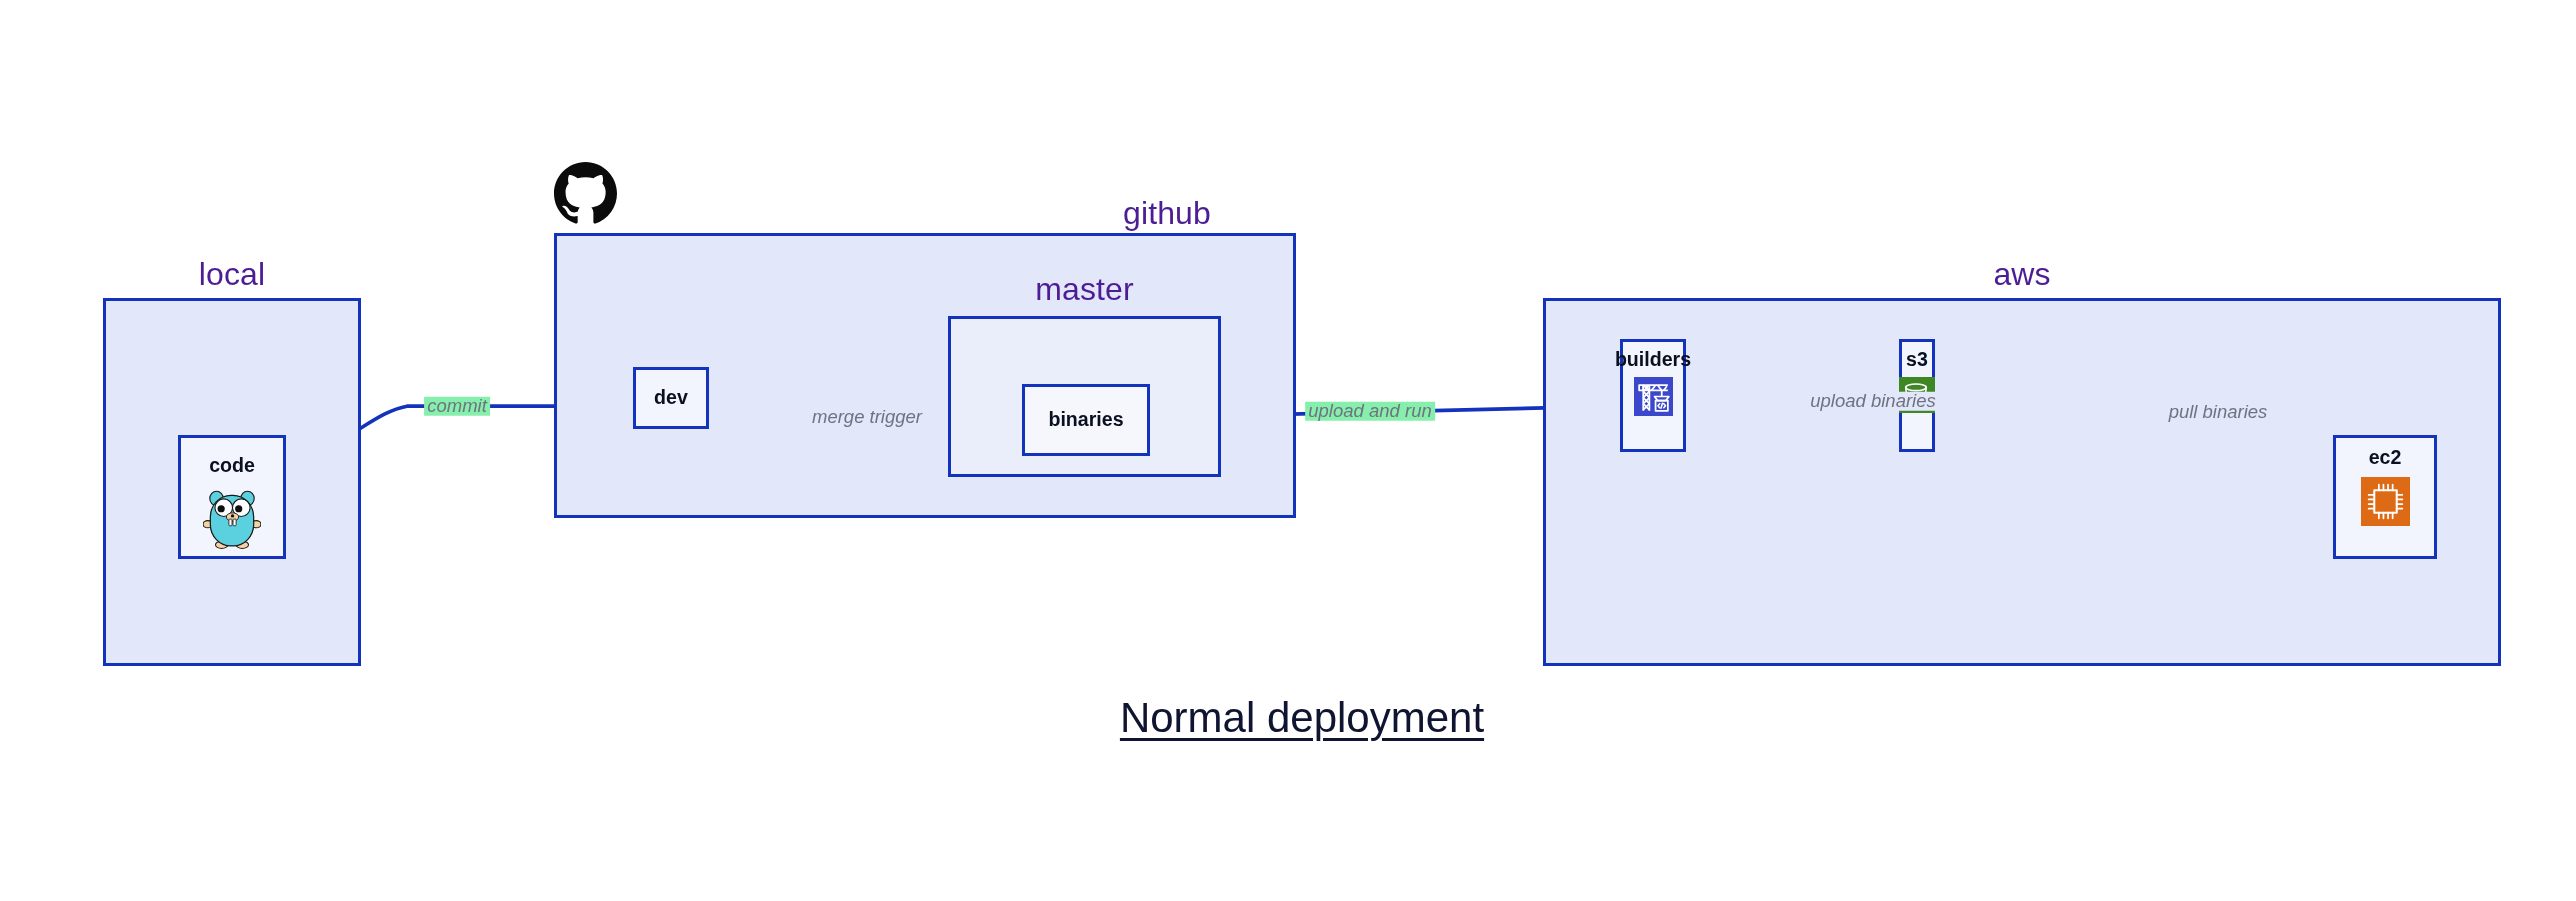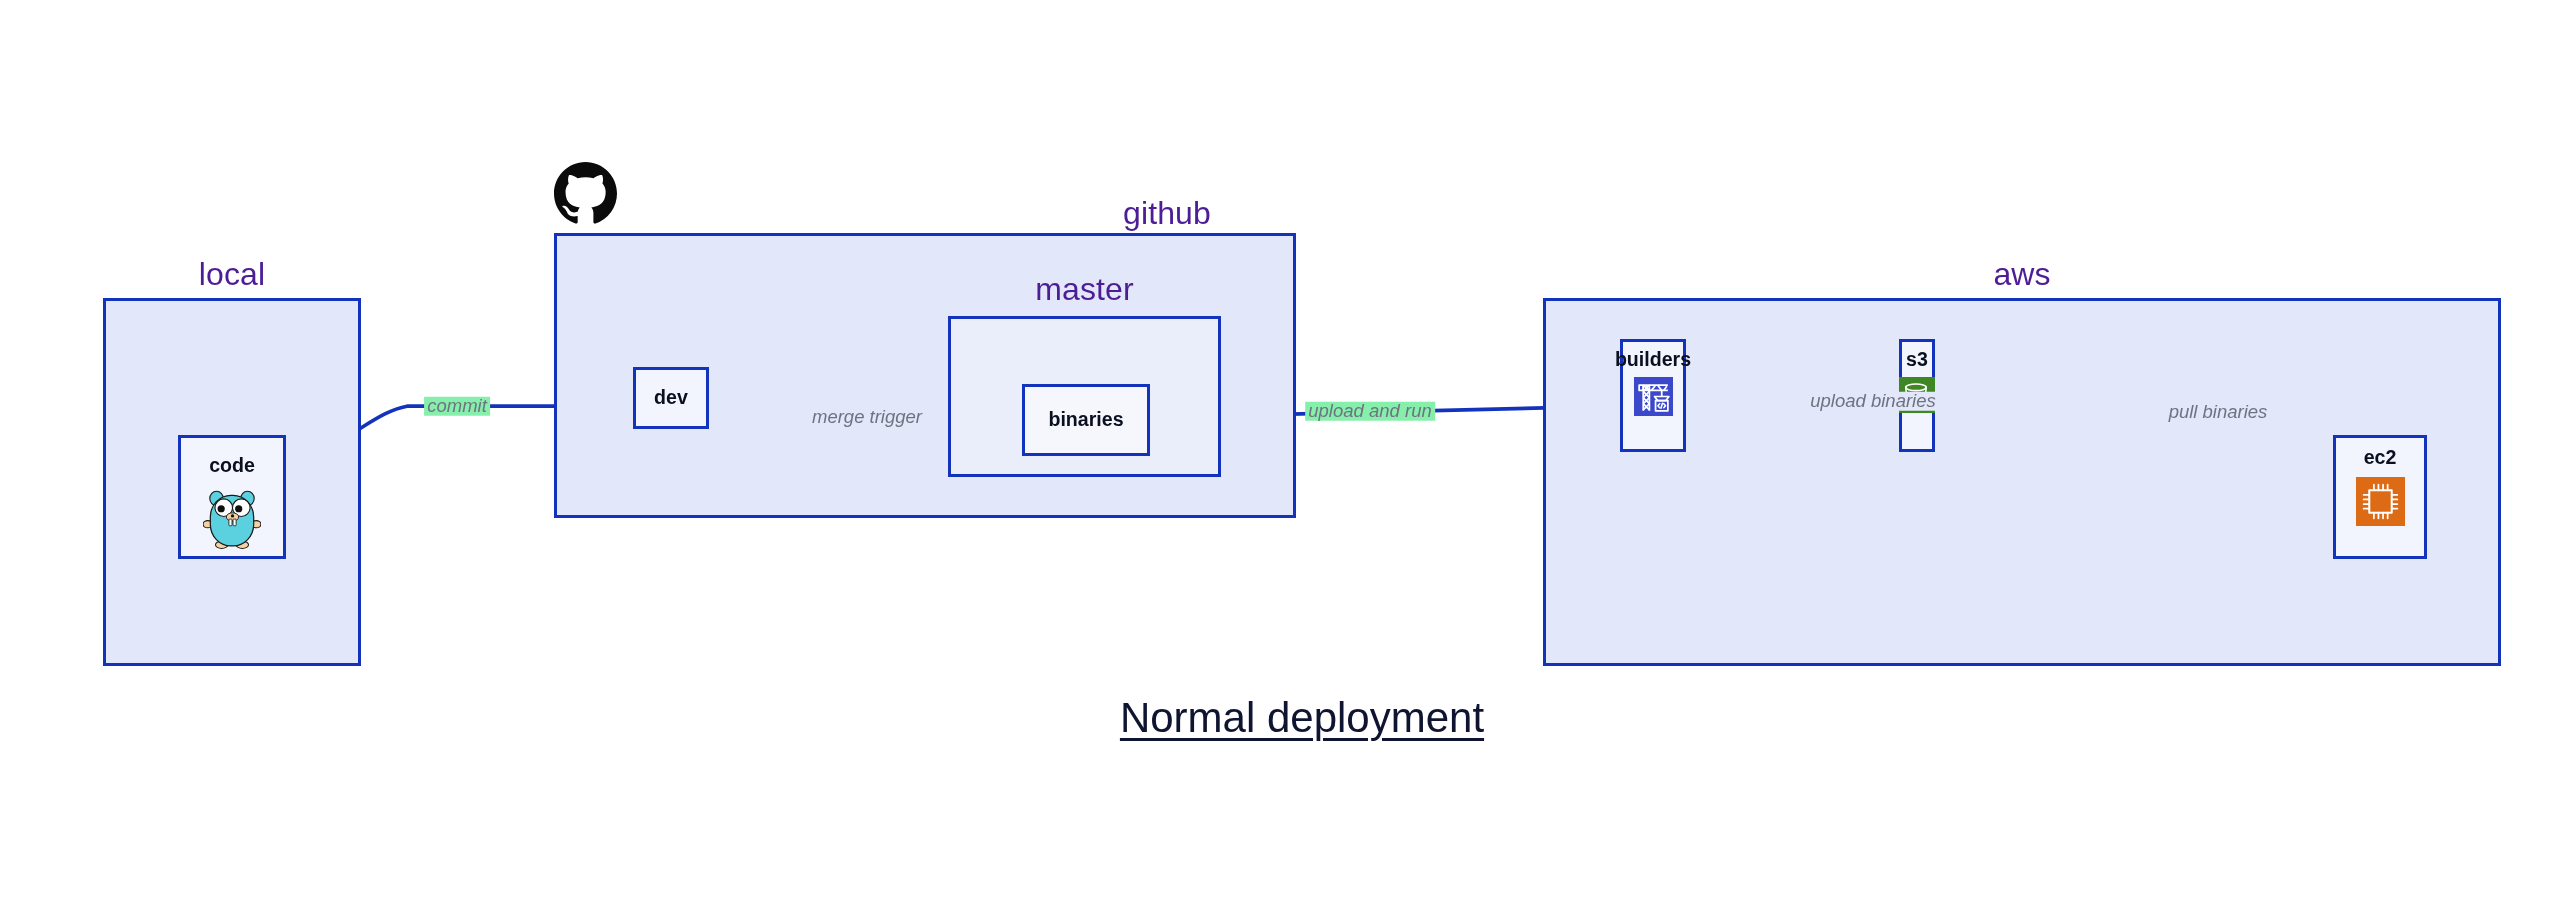--- a/index.html
+++ b/index.html
@@ -181,21 +181,21 @@
             <path d="M49 42 L49 62 M40.5 47 L57.5 57 M40.5 57 L57.5 47"></path>
             <path d="M46 45 L49 48 L52 45 M46 59 L49 56 L52 59"></path>
             <path d="M41.5 43.5 L42.5 47.5 L38.5 48.5 M56.5 60.5 L55.5 56.5 L59.5 55.5"></path>
             <path d="M38.5 55.5 L42.5 56.5 L41.5 60.5 M59.5 48.5 L55.5 47.5 L56.5 43.5"></path>
           </g>
         </g>
       </svg>
     </span>
   </div>
 
-  <div class="node" style="left:2333px;top:435px;width:94px;height:124px;padding-top:10.3px;">
+  <div class="node" style="left:2333px;top:435px;width:104px;height:124px;padding-top:10.3px;">
     <span class="node-label">ec2</span>
     <span class="icon-wrap" style="margin-top:9.3px;">
       <svg width="49" height="49" viewBox="0 0 96 96">
         <rect x="0" y="0" width="96" height="96" fill="#DD6B15"></rect>
         <g fill="none" stroke="#ffffff" stroke-width="4" stroke-linejoin="round">
           <rect x="26" y="26" width="44" height="44"></rect>
         </g>
         <g fill="none" stroke="#ffffff" stroke-width="3.4" stroke-linecap="round">
 
           <path d="M35 26 L35 15 M44 26 L44 15 M53 26 L53 15 M62 26 L62 15"></path>

